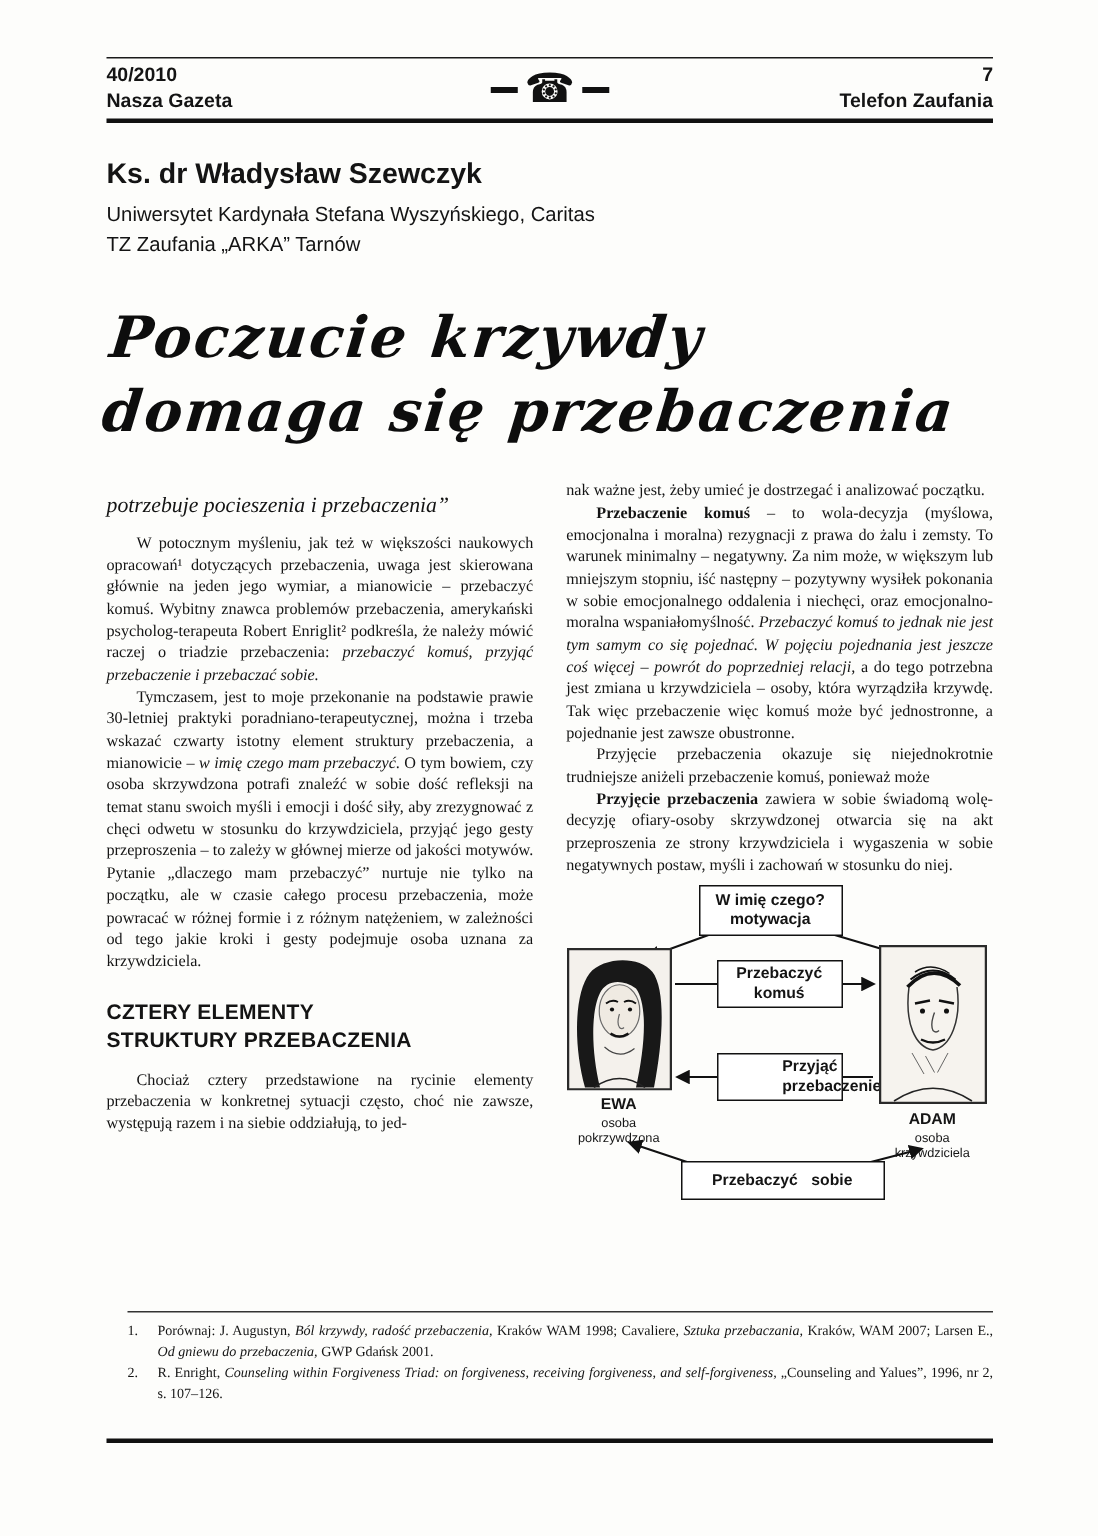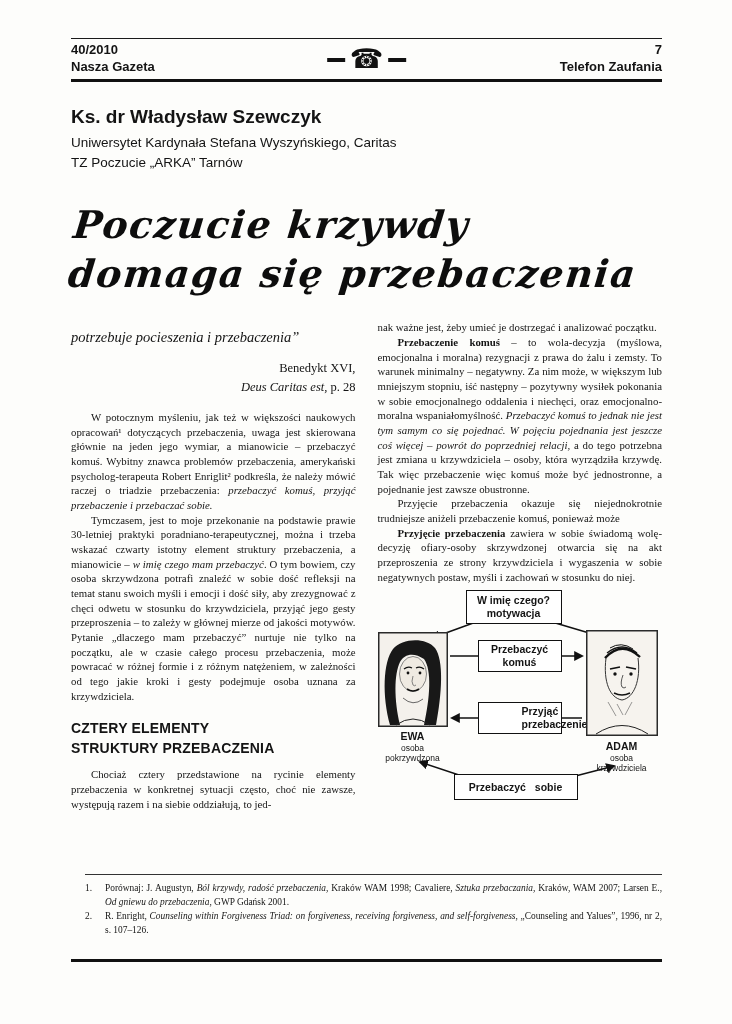--- a/index.html
+++ b/index.html
@@ -51,21 +51,21 @@
   .diagram { position:relative; width:284px; height:214px; margin-top:6px;
     font-family:"Liberation Sans", sans-serif; }
   .arrows-svg { position:absolute; inset:0; z-index:1; }
   .dbox { position:absolute; border:1.5px solid #111; background:#fff; z-index:2;
     text-align:center; font-weight:bold; font-size:10.5px; line-height:1.25;
     display:flex; flex-direction:column; justify-content:center; padding:2px 3px; }
   .dbox span { display:block; }
   .dbox-motivation { left:88px; top:0; width:96px; height:34px; }
   .dbox-forgive { left:100px; top:50px; width:84px; height:32px; }
   .dbox-accept { left:100px; top:112px; width:84px; height:32px;padding-left:43px; }
-  .dbox-self { left:76px; top:184px; width:124px; height:26px; word-spacing:6px; }
+  .dbox-self { left:76px; top:184px; width:136px; height:26px; word-spacing:6px; }
   .fig { position:absolute; z-index:2; }
   .fig-ewa { left:0; top:42px; width:70px; height:95px; }
   .fig-adam { left:208px; top:40px; width:72px; height:106px; }
   .fig-label { position:absolute; z-index:2; text-align:center; line-height:1.2; }
   .fig-label-ewa { left:-4px; top:140px; width:78px; }
   .fig-label-adam { left:204px; top:150px; width:80px; }
   .fig-name { font-weight:bold; font-size:10.5px; }
   .fig-role { font-size:8.5px; }
 
   
@@ -98,37 +98,33 @@
       <div class="phone-wrap">
         <span class="phone-bar"></span>
         <span class="phone-glyph">☎</span>
         <span class="phone-bar"></span>
       </div>
     </div>
 
     <div class="author">
       <div class="author-name">Ks. dr Władysław Szewczyk</div>
       <div class="author-aff">Uniwersytet Kardynała Stefana Wyszyńskiego, Caritas</div>
-      <div class="author-aff">TZ Poczucie „ARKA” Tarnów</div>
+      <div class="author-aff">TZ Zaufania „ARKA” Tarnów</div>
     </div>
 
     <h1 class="title">
       <span>Poczucie krzywdy</span>
       <span>domaga się przebaczenia</span>
     </h1>
 
     <div class="cols">
 
       <div class="col">
         <div class="epigraph">
           <div>potrzebuje pocieszenia i przebaczenia”</div>
-        </div>
-        <div class="attribution">
-          <div>Benedykt XVI,</div>
-          <div><span style="font-style: italic;">Deus Caritas est</span><span>, p. 28</span></div>
         </div>
         <p class="body-p"><span>W potocznym myśleniu, jak też w większości naukowych opracowań¹ dotyczących przebaczenia, uwaga jest skierowana głównie na jeden jego wymiar, a mianowicie – przebaczyć komuś. Wybitny znawca problemów przebaczenia, amerykański psycholog-terapeuta Robert Enriglit² podkreśla, że należy mówić raczej o triadzie przebaczenia: </span><span style="font-style: italic;">przebaczyć komuś, przyjąć przebaczenie i przebaczać sobie.</span></p>
         <p class="body-p"><span>Tymczasem, jest to moje przekonanie na podstawie prawie 30-letniej praktyki poradniano-terapeutycznej, można i trzeba wskazać czwarty istotny element struktury przebaczenia, a mianowicie – </span><span style="font-style: italic;">w imię czego mam przebaczyć</span><span>. O tym bowiem, czy osoba skrzywdzona potrafi znaleźć w sobie dość refleksji na temat stanu swoich myśli i emocji i dość siły, aby zrezygnować z chęci odwetu w stosunku do krzywdziciela, przyjąć jego gesty przeproszenia – to zależy w głównej mierze od jakości motywów. Pytanie „dlaczego mam przebaczyć” nurtuje nie tylko na początku, ale w czasie całego procesu przebaczenia, może powracać w różnej formie i z różnym natężeniem, w zależności od tego jakie kroki i gesty podejmuje osoba uznana za krzywdziciela.</span></p>
         <h2 class="section-heading">
           <span>CZTERY ELEMENTY</span>
           <span>STRUKTURY PRZEBACZENIA</span>
         </h2>
         <p class="body-p"><span>Chociaż cztery przedstawione na rycinie elementy przebaczenia w konkretnej sytuacji często, choć nie zawsze, występują razem i na siebie oddziałują, to jed-</span></p>
       </div>
 

